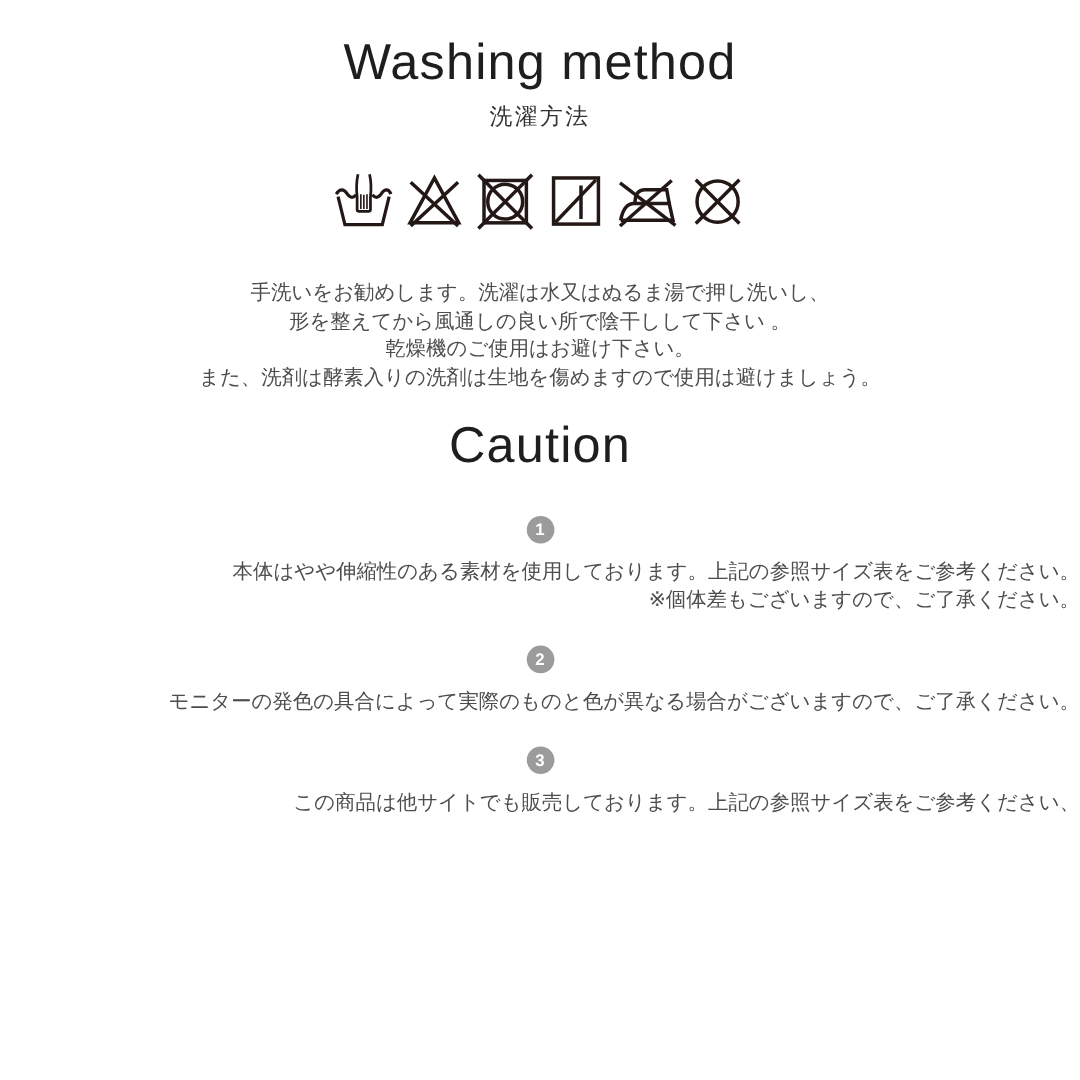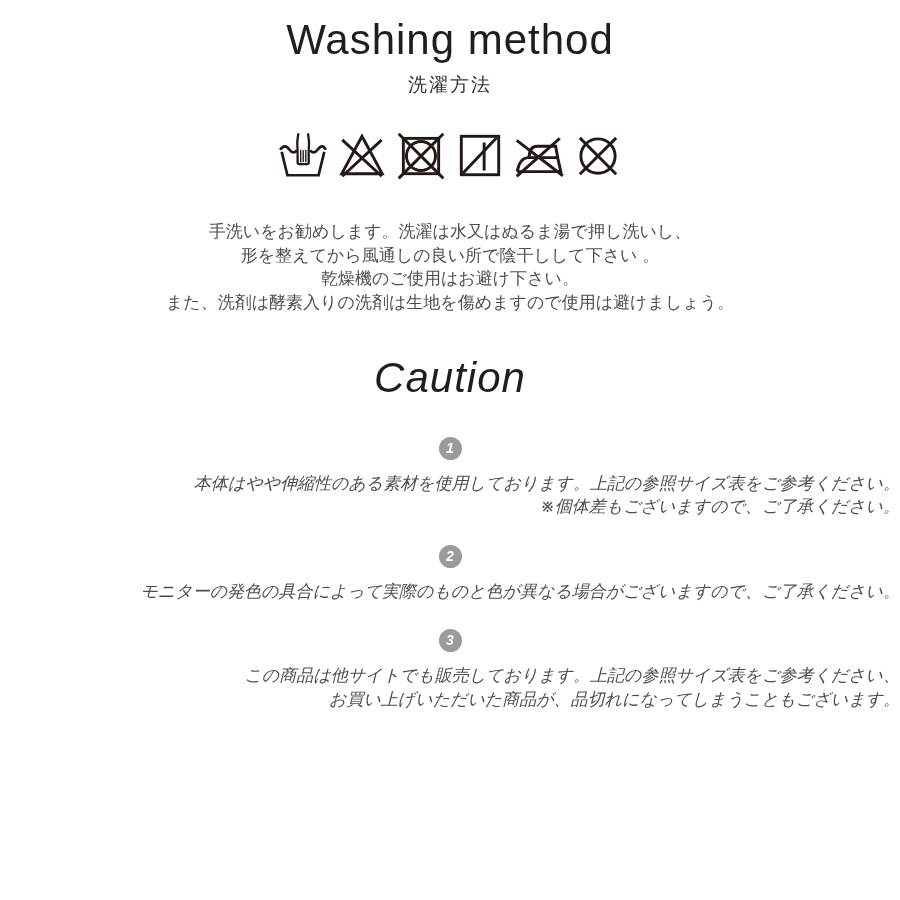--- a/index.html
+++ b/index.html
@@ -10,21 +10,21 @@
   .page {
     width: 900px;
     height: 716px;
     margin: 0 auto;
     background: #ffffff;
     font-family: "Liberation Sans", "DejaVu Sans", sans-serif;
     color: #4d4d4d;
     text-align: center;
     overflow: hidden;
     box-sizing: border-box;
-    padding-top: 16px;
+    padding-top: 28px;
   }
   .section-title {
     font-size: 42px;
     font-weight: 400;
     letter-spacing: 1px;
     color: #1e1e1e;
     margin: 0;
     line-height: 1.15;
   }
   .section-subtitle {
@@ -54,22 +54,21 @@
     margin-top: 38px;
     font-size: 17px;
     line-height: 23.5px;
     color: #4d4d4d;
   }
   .body-line {
     display: block;
     white-space: nowrap;
   }
   .caution-section {
-    margin-top: 40px;
-    font-style: italic;
+    margin-top: 21px;
   }
   .caution-items {
     margin-top: 34px;
   }
   .caution-item {
     margin-bottom: 26px;
   }
   .num-badge {
     width: 23px;
     height: 23px;
@@ -180,20 +179,19 @@
         <div class="num-badge">2</div>
         <div class="item-text">
           <span class="body-line">モニターの発色の具合によって実際のものと色が異なる場合がございますので、ご了承ください。</span>
         </div>
       </div>
 
       <div class="caution-item">
         <div class="num-badge">3</div>
         <div class="item-text">
           <span class="body-line">この商品は他サイトでも販売しております。上記の参照サイズ表をご参考ください、</span>
-          <span class="body-line">お買い上げいただいた商品が、品切れになってしまうこともございます。</span>
         </div>
       </div>
 
     </div>
   </section>
 
 </div>
 
 </body></html>

